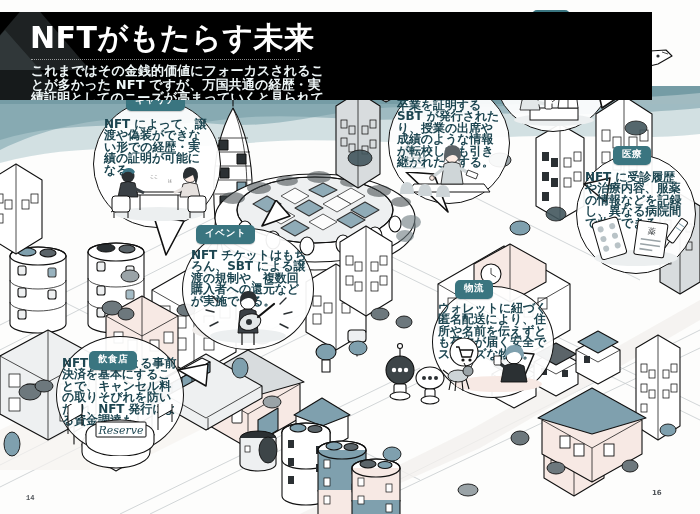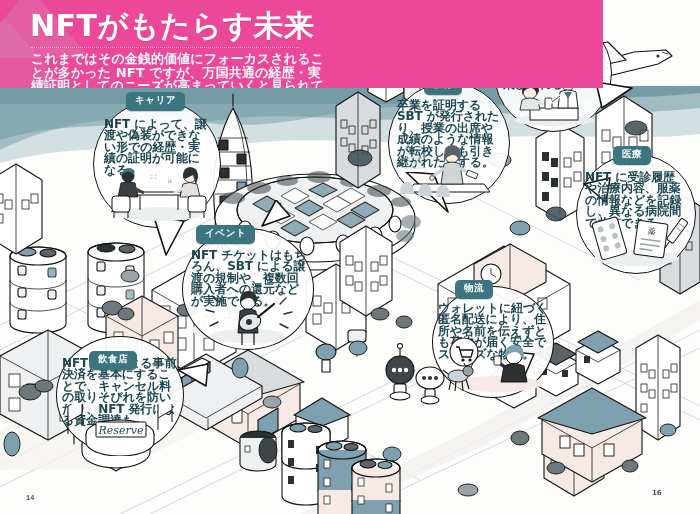--- a/index.html
+++ b/index.html
@@ -7,22 +7,22 @@
   body{
     width:700px;height:514px;overflow:hidden;
     background:#ffffff;
     font-family:"DejaVu Sans","Liberation Sans",sans-serif;
     position:relative;
   }
   #page{position:relative;width:700px;height:514px;overflow:hidden;background:#fdfdfc;}
 
   
   .header{
-    position:absolute;left:0;top:0;width:603px;height:88px;
-    background:#ec4899;overflow:hidden;z-index:40;
+    position:absolute;left:0;top:12px;width:652px;height:88px;
+    background:#000000;overflow:hidden;z-index:40;
   }
   .header .chev{
     position:absolute;border-style:solid;opacity:.16;
   }
   .header .chev.a{left:-30px;top:-12px;border-width:0 60px 70px 60px;border-color:transparent transparent #b9d5da transparent;}
   .header .chev.b{left:-70px;top:18px;border-width:0 75px 85px 75px;border-color:transparent transparent #b9d5da transparent;opacity:.12;}
   .header-title{
     position:absolute;left:30px;top:8px;
     font-size:30px;font-weight:bold;color:#ffffff;letter-spacing:.5px;
     line-height:36px;white-space:nowrap;

